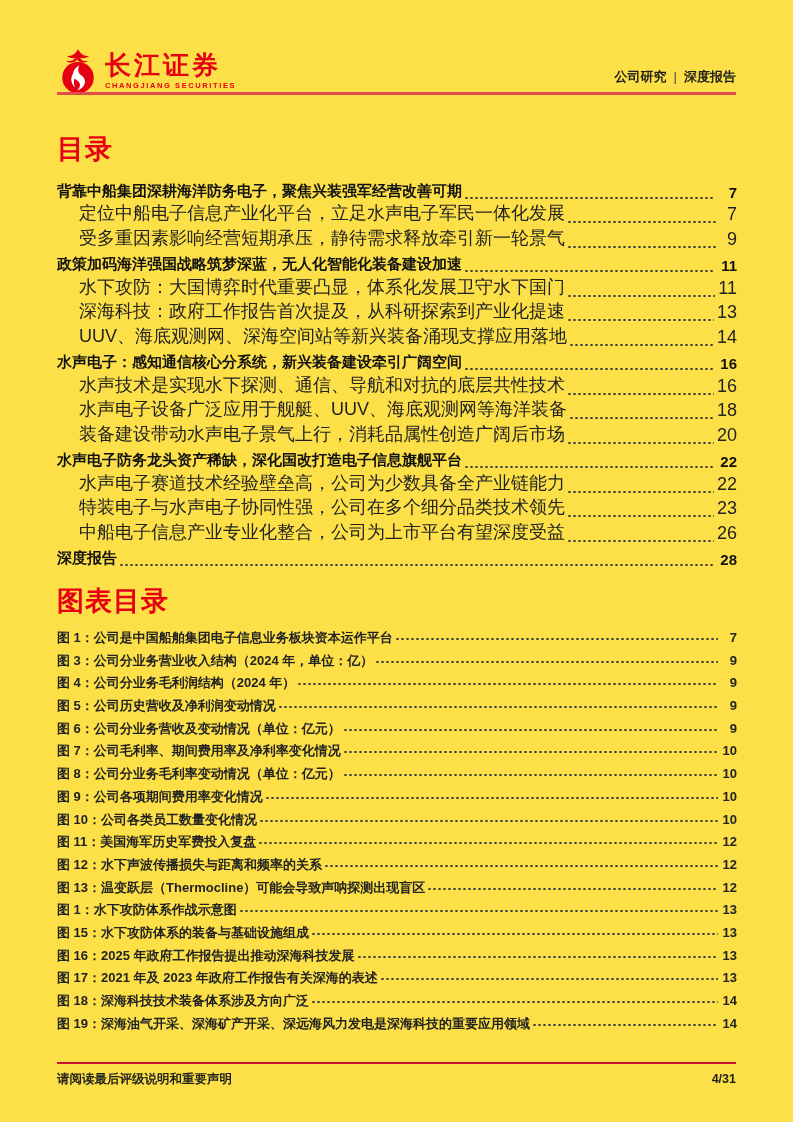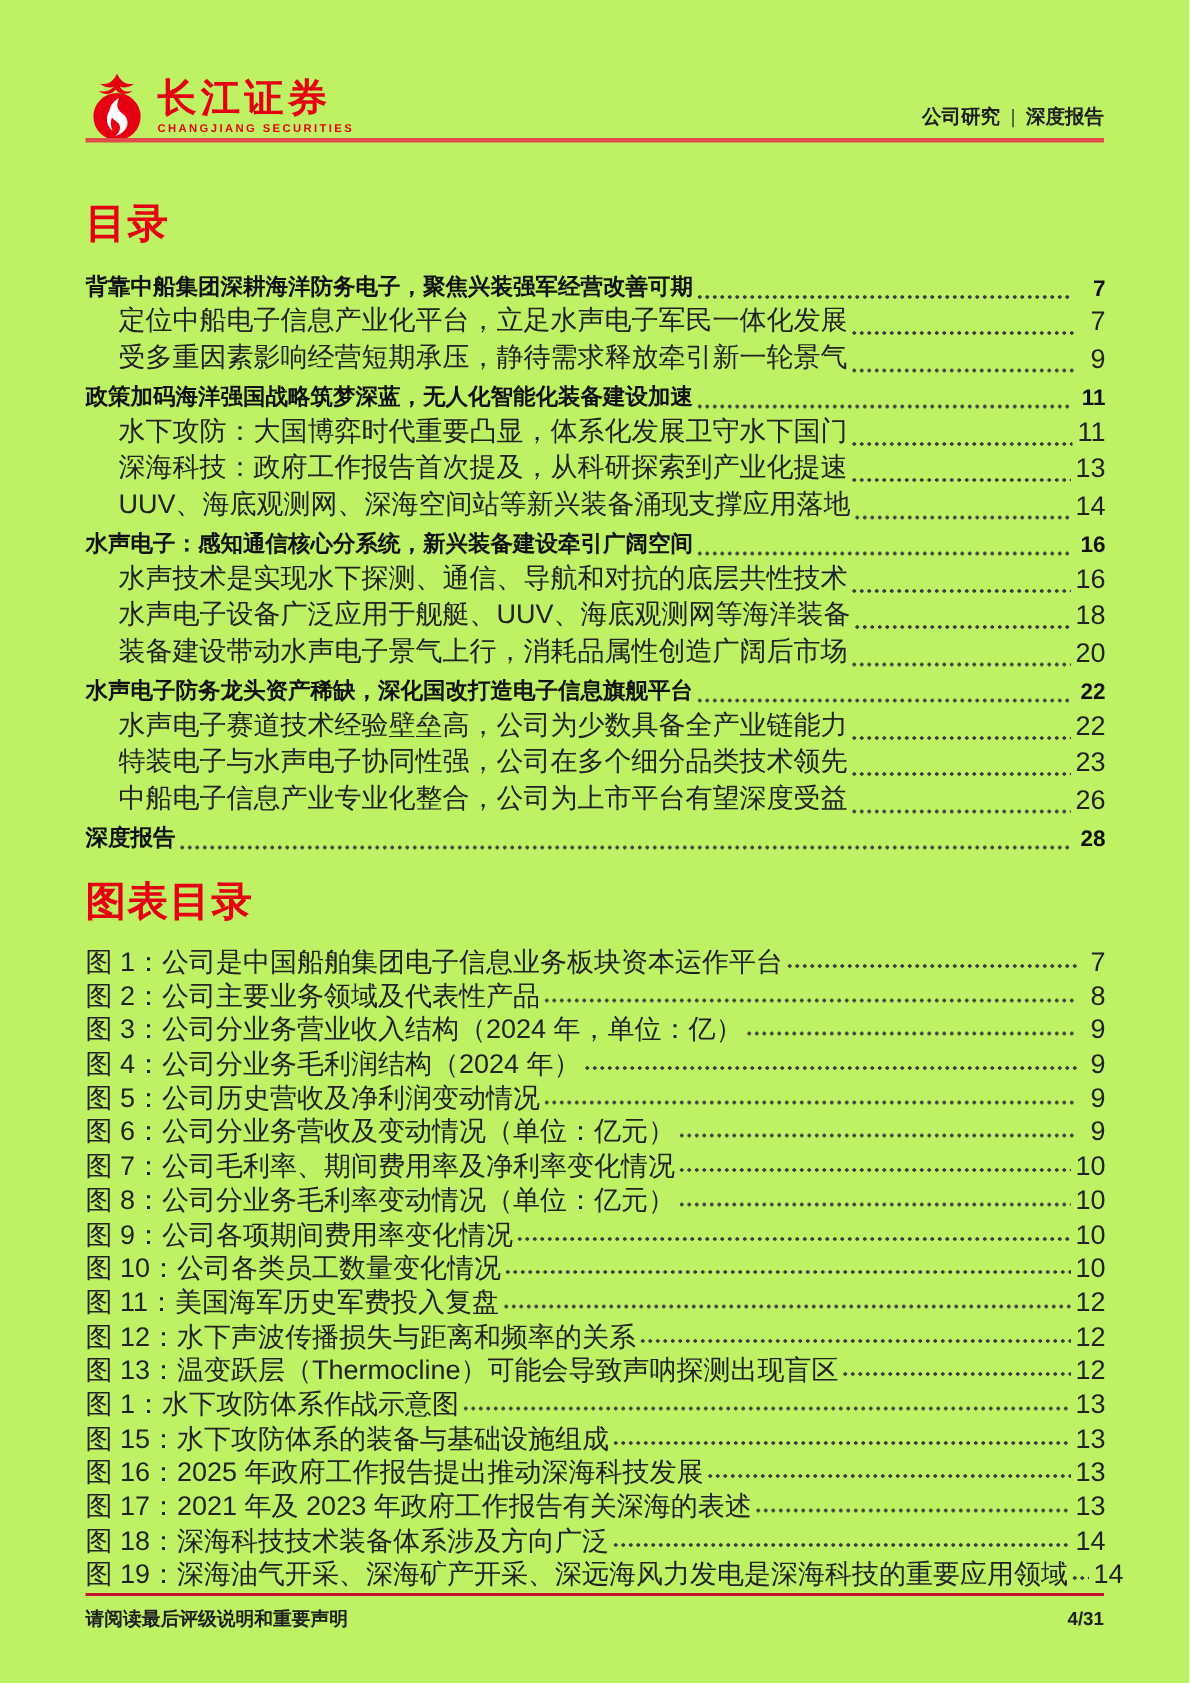--- a/index.html
+++ b/index.html
@@ -12,21 +12,21 @@
   *{margin:0;padding:0;box-sizing:border-box;}
   html,body{background:#ffffff;}
   body{
     font-family:"Liberation Sans","DejaVu Sans",sans-serif;
     color:var(--ink);
   }
   .page{
     position:relative;
     width:793px;
     height:1122px;
-    background:#bef264;
+    background:#fde047;
     overflow:hidden;
     margin:0 auto;
   }
 
   
   .header{
     position:absolute;
     left:57px; right:57px; top:48px;
     display:flex;
     justify-content:space-between;
@@ -100,22 +100,22 @@
   .entry-page{flex:0 0 auto;min-width:16px;text-align:right;}
   .toc-row.lvl2 .entry-page{font-weight:400;}
 
   
   .figures{position:absolute;left:57px;width:680px;top:588px;}
   .figures .sec-title{margin-bottom:14px;}
   .fig-row{
     display:flex;
     align-items:baseline;
     height:22.7px;
-    font-size:18px;
-    font-weight:400;
+    font-size:13px;
+    font-weight:700;
     color:#222;
     white-space:nowrap;
   }
   .fig-row .entry-page{min-width:16px;}
 
   
   .footer{
     position:absolute;
     left:57px; width:679px; top:1062px;
   }
@@ -244,25 +244,20 @@
 
   <section class="figures">
     <h2 class="sec-title">图表目录</h2>
     <div id="figures-list">
         <div class="fig-row">
           <span class="entry-text">图 1：公司是中国船舶集团电子信息业务板块资本运作平台</span>
           <span class="leader"></span>
           <span class="entry-page">7</span>
         </div>
         <div class="fig-row">
-          <span class="entry-text">图 2：公司主要业务领域及代表性产品</span>
-          <span class="leader"></span>
-          <span class="entry-page">8</span>
-        </div>
-        <div class="fig-row">
           <span class="entry-text">图 3：公司分业务营业收入结构（2024 年，单位：亿）</span>
           <span class="leader"></span>
           <span class="entry-page">9</span>
         </div>
         <div class="fig-row">
           <span class="entry-text">图 4：公司分业务毛利润结构（2024 年）</span>
           <span class="leader"></span>
           <span class="entry-page">9</span>
         </div>
         <div class="fig-row">

